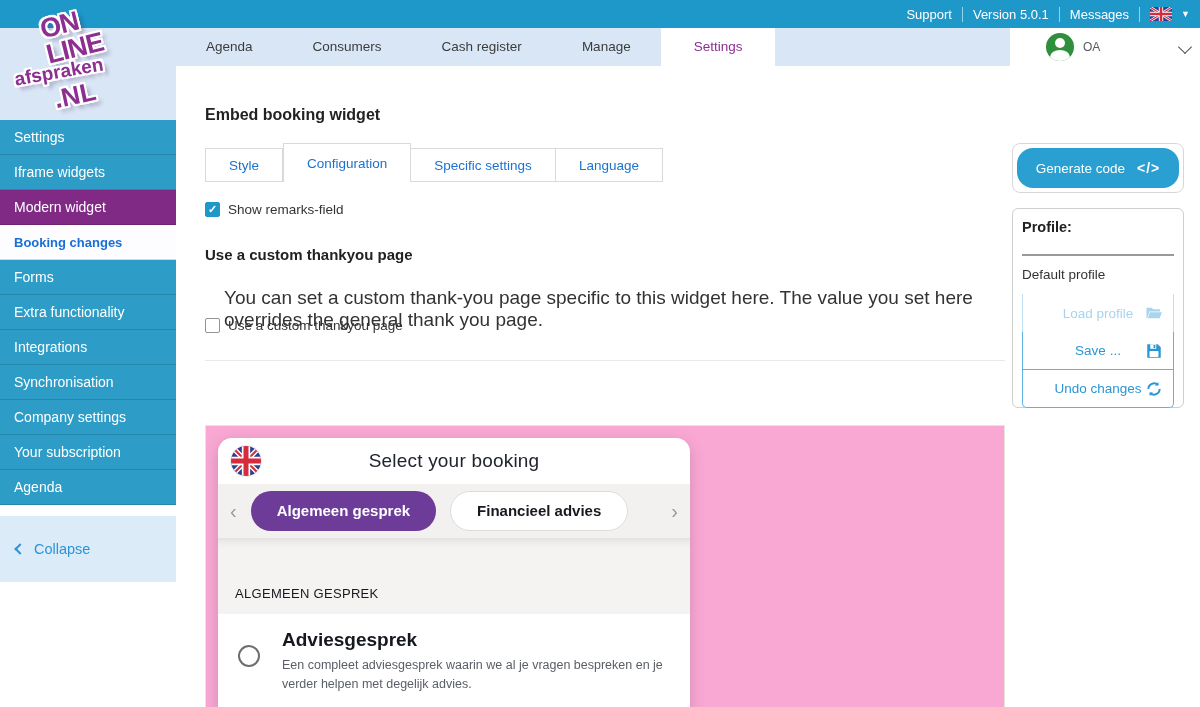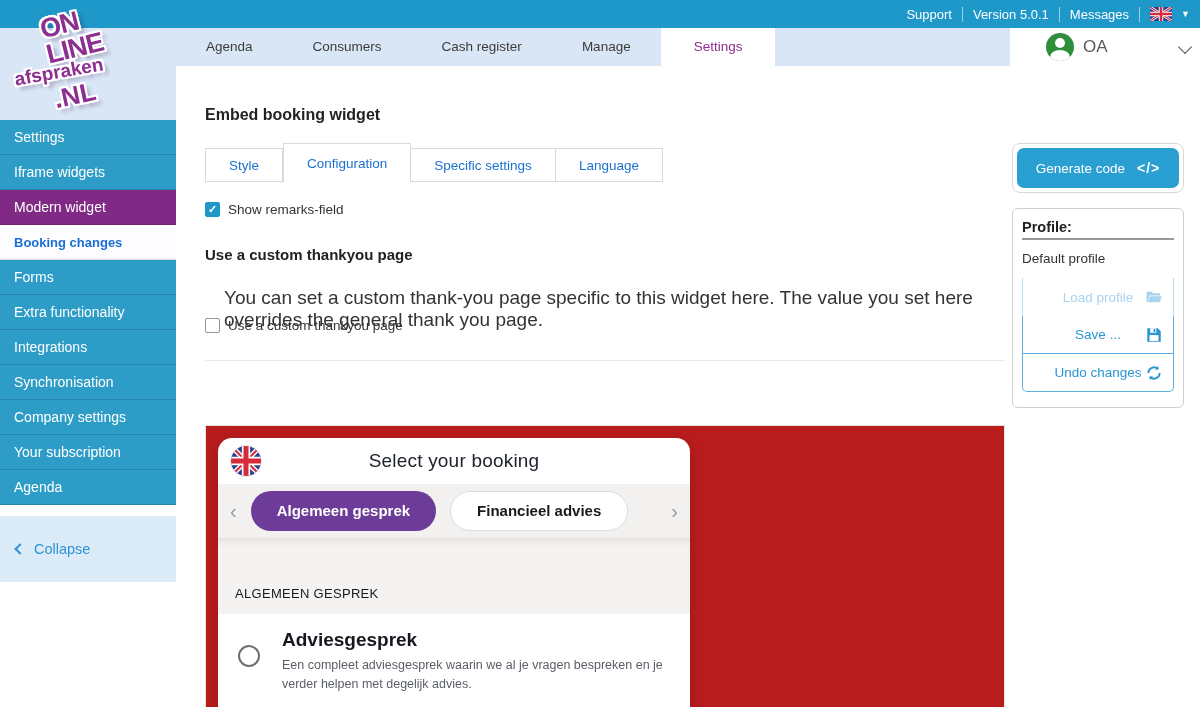--- a/index.html
+++ b/index.html
@@ -34,21 +34,21 @@
     width:28px; height:28px; border-radius:50%; background:#2f8f3c; position:relative; overflow:hidden;
   }
   .avatar::before { 
     content:""; position:absolute; left:9px; top:5px; width:10px; height:10px;
     border-radius:50%; background:#fff;
   }
   .avatar::after { 
     content:""; position:absolute; left:4px; top:17px; width:20px; height:14px;
     border-radius:50%; background:#fff;
   }
-  .avatar-label { font-size:17px; color:#5a5a5a; }
+  .avatar-label { font-size:12px; color:#5a5a5a; }
   .nav-chevron {
     position:absolute; left:1180px; top:42px; width:10px; height:10px;
     border-right:1.8px solid #555; border-bottom:1.8px solid #555; transform:rotate(45deg);
   }
 
   
   .logo { position:absolute; left:6px; top:4px; width:165px; height:112px; z-index:9; }
   .logo span {
     position:absolute; color:#8c2f90; font-weight:bold; white-space:nowrap;
     text-shadow:-2px -2px 0 #fff, 2px -2px 0 #fff, -2px 2px 0 #fff, 2px 2px 0 #fff,
@@ -94,21 +94,21 @@
     display:flex; align-items:center; justify-content:center; cursor:pointer; flex:none;
   }
   .checkbox.checked { background:#1e97c9; border-color:#1e97c9; color:#fff; font-size:11px; font-weight:bold; }
   .section-heading { position:absolute; left:205px; top:246px; font-size:15px; font-weight:bold; color:#222; }
   .section-desc { position:absolute; left:205px; top:287px; font-size:19px; color:#333; width:820px;margin-left:19px; }
   .divider { position:absolute; left:205px; top:360px; width:800px; height:1px; background:#e9e9e9; }
 
   
   .preview {
     position:absolute; left:205px; top:425px; width:800px; height:282px;
-    border:1px solid #e7e3dd; border-bottom:none; background:#b91c1c; overflow:hidden;
+    border:1px solid #e7e3dd; border-bottom:none; background:#f9a8d4; overflow:hidden;
   }
   .widget-card {
     position:absolute; left:12px; top:12px; width:472px; height:280px; background:#fff;
     border-radius:14px; box-shadow:0 4px 16px rgba(0,0,0,.16); overflow:hidden;
   }
   .w-header { height:46px; position:relative; display:flex; align-items:center; padding:0 13px; }
   .flag-circle { width:30px; height:30px; border-radius:50%; overflow:hidden; flex:none; z-index:2; box-shadow:0 0 0 1px rgba(0,0,0,.08); }
   .flag-circle svg { width:100%; height:100%; display:block; }
   .w-title { position:absolute; left:0; right:0; text-align:center; font-size:19px; color:#20242e; letter-spacing:.2px; }
   .w-carousel { height:54px; background:#f3f1ef; display:flex; align-items:center; padding:0 12px; gap:14px; }
@@ -126,30 +126,30 @@
   .radio { width:22px; height:22px; border:2px solid #6f6f6f; border-radius:50%; background:#fff; margin-top:16px; flex:none; cursor:pointer; }
   .svc-name { font-size:19px; font-weight:bold; color:#15181e; margin:0 0 5px; }
   .svc-desc { font-size:12.5px; color:#5a5e66; line-height:1.5; max-width:400px; }
 
   
   .gen-card {
     position:absolute; left:1012px; top:143px; width:172px; height:50px;
     border:1px solid #d8d8d8; border-radius:8px; background:#fff; padding:4px;
   }
   .gen-btn {
-    width:100%; height:100%; background:#2a9fd2; border-radius:7px; color:#fff;
+    width:100%; height:100%; background:#2a9fd2; border-radius:16px; color:#fff;
     display:flex; align-items:center; justify-content:center; gap:12px;
     font-size:13.5px; cursor:pointer; border:none;
   }
   .code-glyph { font-weight:bold; font-size:14px; letter-spacing:1px; }
   .profile-card {
     position:absolute; left:1012px; top:208px; width:172px; height:200px;
     border:1px solid #cfcfcf; border-radius:6px; background:#fff; padding:10px 9px;
   }
-  .profile-title { font-size:14.5px; font-weight:bold; color:#222; padding-bottom:3px; border-bottom:2px solid #999; }
+  .profile-title { font-size:14.5px; font-weight:bold; color:#222; padding-bottom:19px; border-bottom:2px solid #999; }
   .profile-name { font-size:13.5px; color:#333; margin:11px 0 12px; }
   .p-btn {
     height:38px; position:relative; display:flex; align-items:center; justify-content:center;
     font-size:13.5px; color:#2a96d4; background:#fff; cursor:pointer;
     border:1px solid #5fb2e0; border-top:none;
   }
   .p-btn:first-child { border-top:1px solid #bfe0f2; border-radius:5px 5px 0 0; }
   .p-btn:last-child { border-radius:0 0 5px 5px; }
   .p-btn.disabled { color:#a9d3ee; border-color:#bfe0f2; border-bottom:none; cursor:default; }
   .p-icon { position:absolute; right:10px; width:18px; height:18px; }

